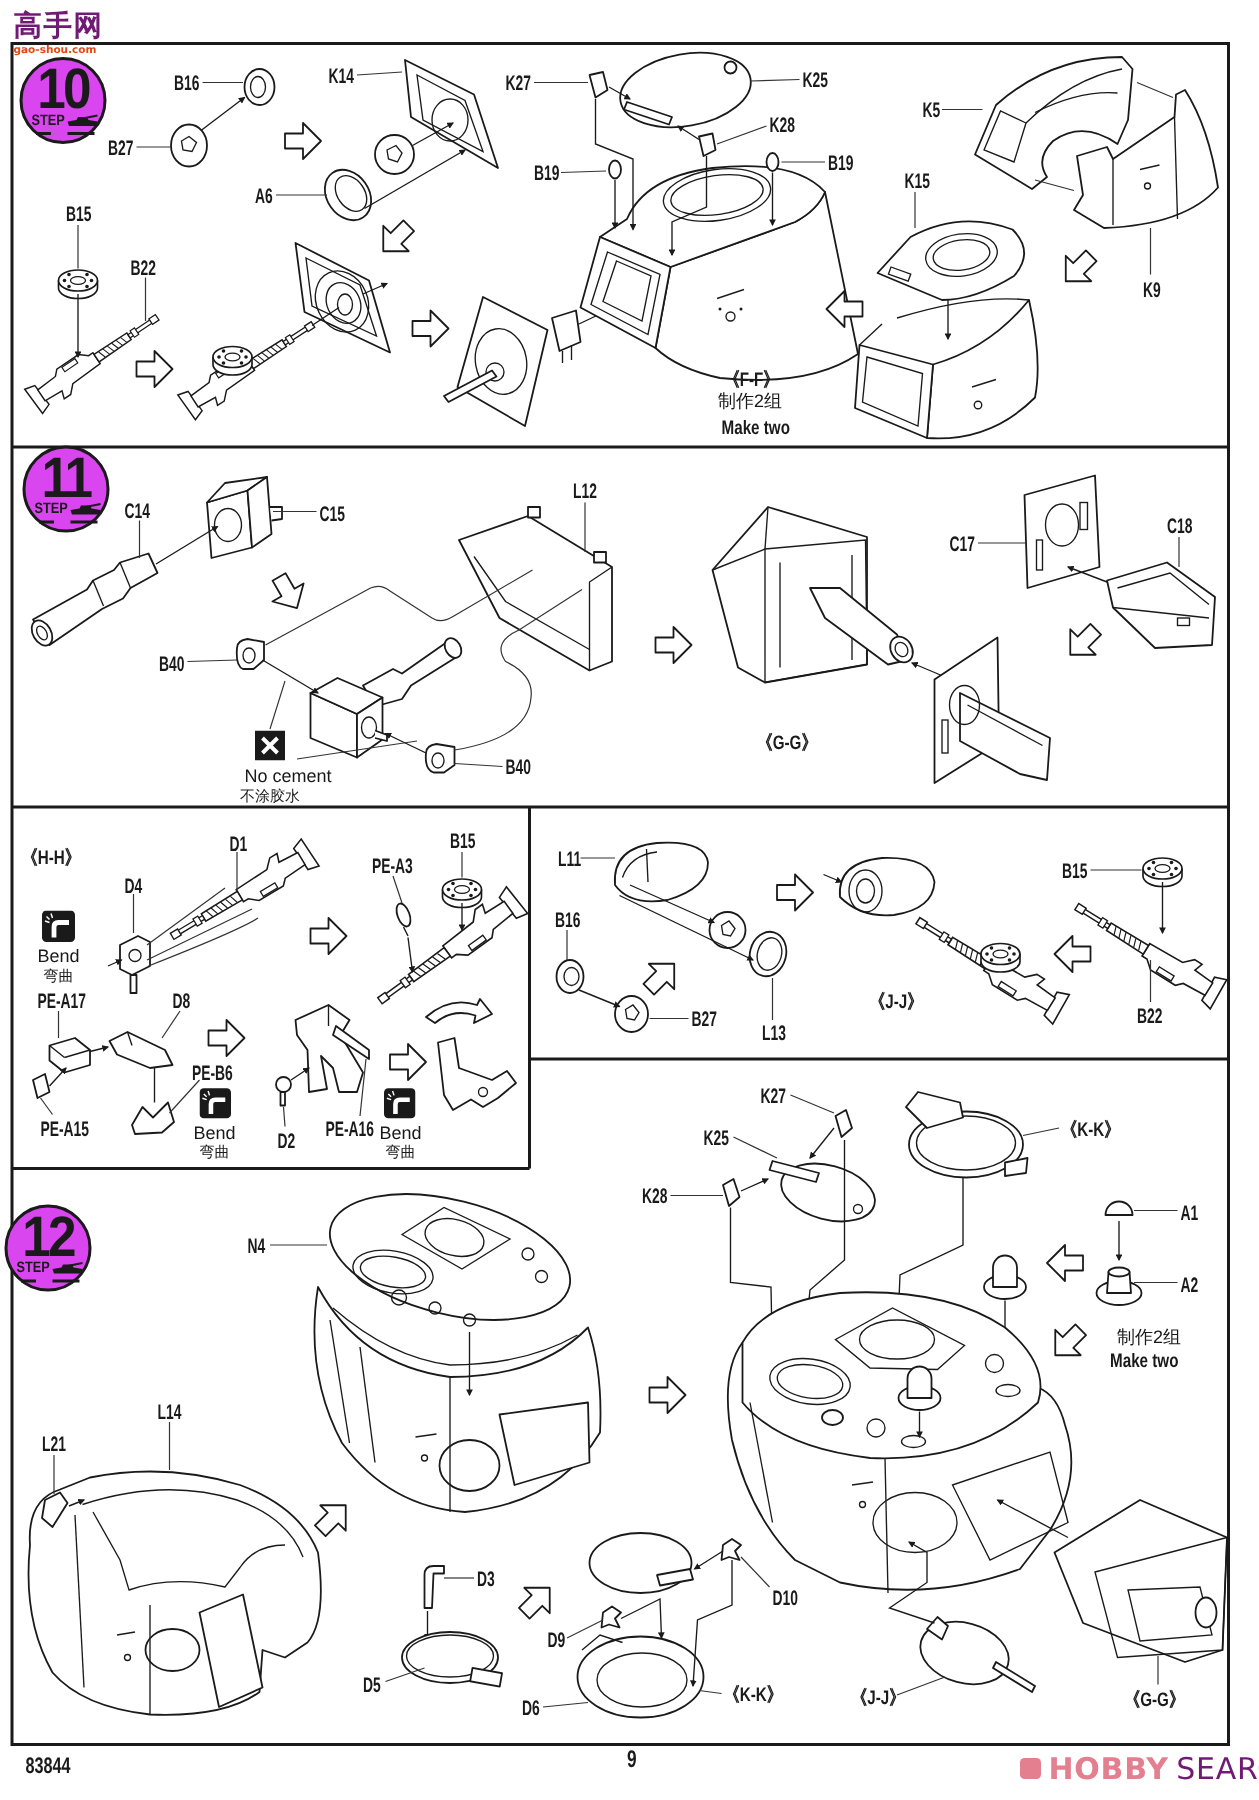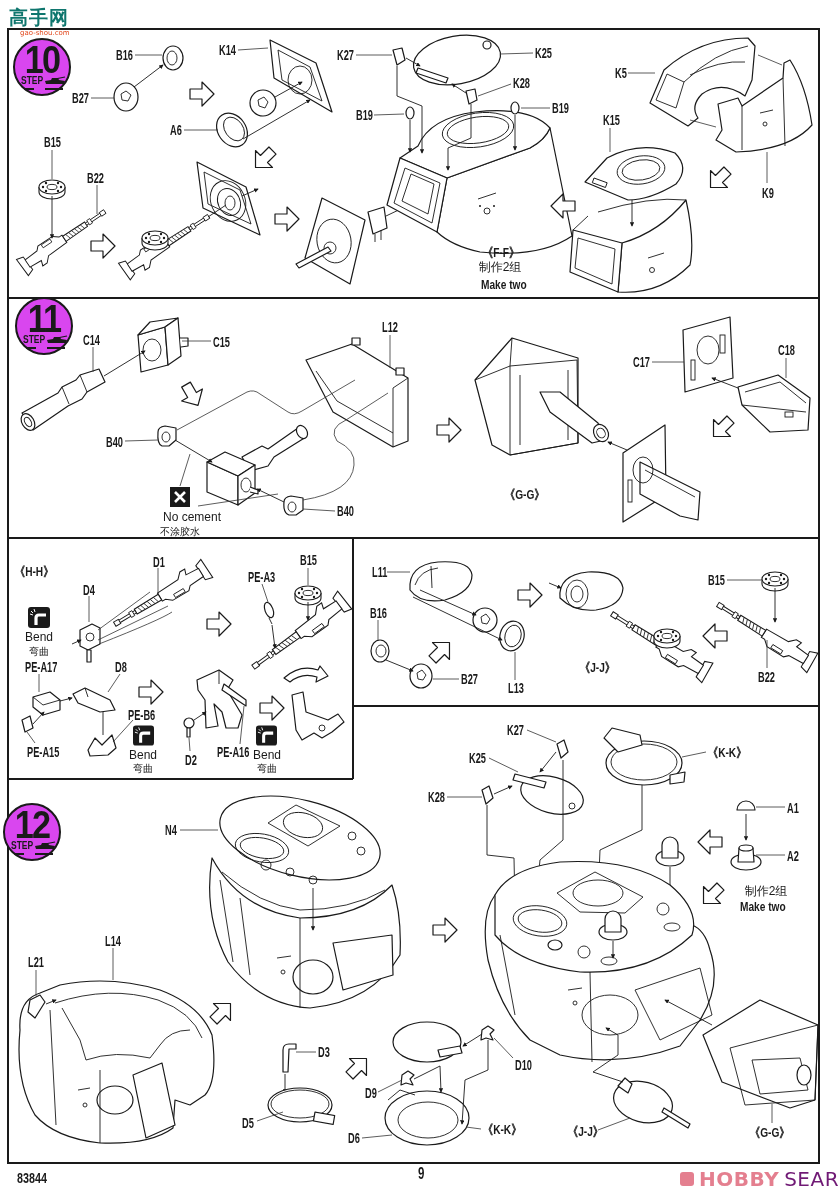--- a/index.html
+++ b/index.html
@@ -14,22 +14,22 @@
   .lbl{position:absolute;font-family:"Liberation Sans",sans-serif;font-weight:700;font-size:14px;line-height:14px;color:#1a1a1a;transform:scaleX(.66);transform-origin:0 0;white-space:nowrap;}
   .cap{position:absolute;font-family:"Liberation Sans",sans-serif;font-weight:700;font-size:13px;line-height:14px;color:#1a1a1a;transform:scaleX(.78);transform-origin:0 0;white-space:nowrap;}
   .note{position:absolute;width:70px;margin-left:-35px;text-align:center;font-family:"Liberation Sans",sans-serif;font-size:12px;line-height:13px;color:#1a1a1a;white-space:nowrap;}
   .note.small{font-size:10px;line-height:11px;}
   .badge{position:absolute;width:58px;height:58px;box-sizing:border-box;border:2.5px solid #1a1a1a;border-radius:50%;background:#d946ef;}
   .badge-num{position:absolute;left:0;right:0;top:1px;text-align:center;font-family:"Liberation Sans",sans-serif;font-weight:700;font-size:38px;line-height:38px;letter-spacing:-2px;transform:scaleX(.9);}
   .badge-word{position:absolute;left:6px;top:36px;font-family:"Liberation Sans",sans-serif;font-weight:700;font-size:10px;line-height:10px;transform:scaleX(.85);transform-origin:0 0;}
   .badge-tank{position:absolute;left:29px;top:35px;}
   .badge-bar{position:absolute;height:2px;background:#1a1a1a;top:48px;}
   .icon-box{position:absolute;}
-  .logo-cn{position:absolute;left:9px;top:6px;font-family:"DejaVu Sans",sans-serif;font-weight:700;font-size:19px;line-height:22px;color:#0f766e;letter-spacing:1px;}
-  .logo-url{position:absolute;left:20px;top:29px;font-family:"DejaVu Sans",sans-serif;font-weight:400;font-size:7px;line-height:8px;color:#e2471c;}
+  .logo-cn{position:absolute;left:9px;top:6px;font-family:"DejaVu Sans",sans-serif;font-weight:700;font-size:19px;line-height:22px;color:#701a75;letter-spacing:1px;}
+  .logo-url{position:absolute;left:9px;top:29px;font-family:"DejaVu Sans",sans-serif;font-weight:700;font-size:7px;line-height:8px;color:#e2471c;}
   .kitno{position:absolute;left:17px;top:1170px;font-family:"Liberation Sans",sans-serif;font-weight:700;font-size:15px;line-height:15px;transform:scaleX(.72);transform-origin:0 0;}
   .pageno{position:absolute;left:418px;top:1166px;font-family:"Liberation Sans",sans-serif;font-weight:700;font-size:16px;line-height:16px;transform:scaleX(.72);transform-origin:0 0;}
   .wm{position:absolute;left:680px;top:1170px;height:18px;display:flex;align-items:center;font-family:"DejaVu Sans",sans-serif;font-size:20px;line-height:18px;white-space:nowrap;}
   .wm-icon{width:14px;height:14px;border-radius:3px;background:#e47f8f;margin-right:5px;position:relative;}
   .wm-brand{color:#e47f8f;font-weight:700;letter-spacing:0.5px;}
   .wm-suffix{color:#701a75;margin-left:5px;letter-spacing:0.5px;}
 </style>
 </head>
 <body>
 

